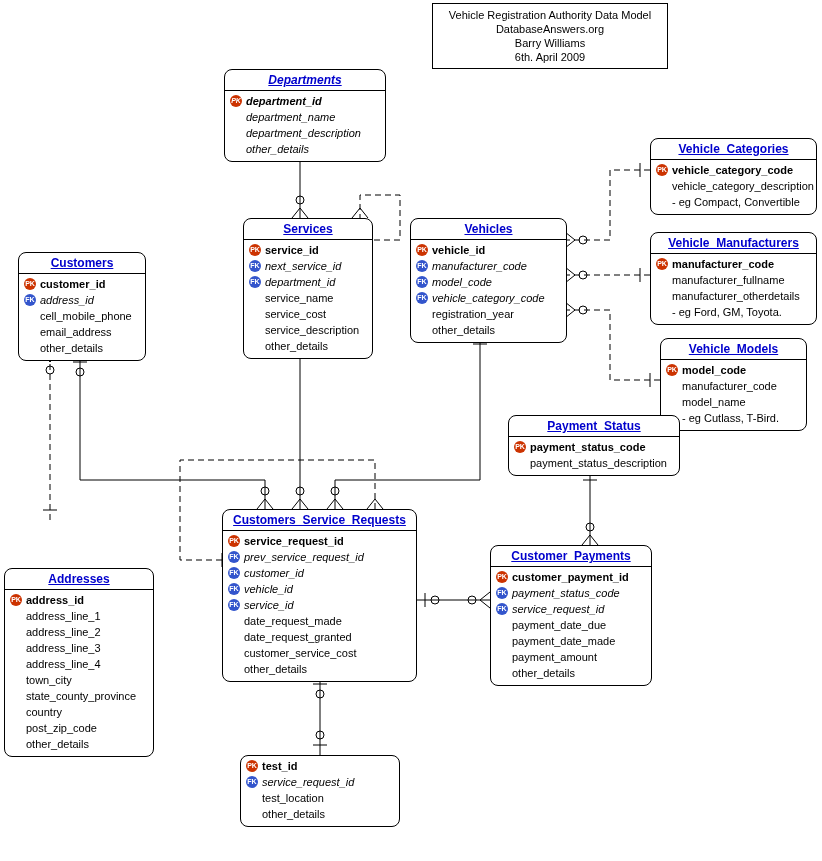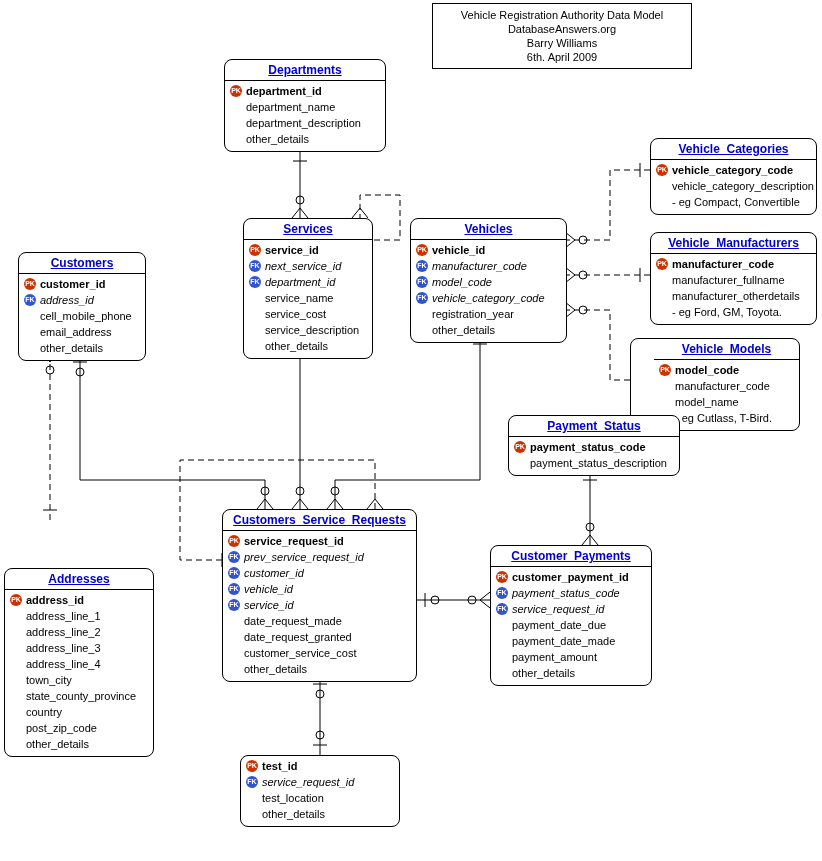--- a/index.html
+++ b/index.html
@@ -63,21 +63,21 @@
   }
   .pk-circle { background: #cc3300; }
   .fk-circle { background: #3355cc; }
   .attr-name { white-space: nowrap; }
   .bold { font-weight: bold; }
   .italic { font-style: italic; }
   .title-box {
     position: absolute;
     border: 1px solid #000;
     text-align: center;
-    padding: 4px 20px;
+    padding: 4px 8px;
     font-size: 11px;
     line-height: 14px;
     background: #fff;
   }
   svg.connectors {
     position: absolute;
     left: 0; top: 0;
     width: 822px;
     height: 861px;
     pointer-events: none;
@@ -167,21 +167,21 @@
   <line x1="383" y1="509" x2="375" y2="499" stroke="#000"></line>
 </svg>
 
 <div class="title-box" style="left:432px; top:3px; width:218px;">
   <div>Vehicle Registration Authority Data Model</div>
   <div>DatabaseAnswers.org</div>
   <div>Barry Williams</div>
   <div>6th. April 2009</div>
 </div>
 
-<div class="entity" style="left:224px; top:59px; width:160px;">
+<div class="entity" style="left:224px; top:69px; width:160px;font-style:italic;">
   <div class="entity-title">Departments</div>
   <div class="entity-body">
       <div class="attr-row">
         <span class="key-icon">
           <span class="pk-circle">PK</span>
         </span>
         <span class="attr-name bold">department_id</span>
       </div>
       <div class="attr-row">
         <span class="key-spacer"></span>
@@ -313,21 +313,21 @@
         <span class="key-spacer"></span>
         <span class="attr-name">manufacturer_otherdetails</span>
       </div>
       <div class="attr-row">
         <span class="key-spacer"></span>
         <span class="attr-name">- eg Ford, GM, Toyota.</span>
       </div>
     </div>
 </div>
 
-<div class="entity" style="left:630px; top:338px; width:145px;padding-left:23px;">
+<div class="entity" style="left:660px; top:338px; width:145px;">
   <div class="entity-title">Vehicle_Models</div>
   <div class="entity-body">
       <div class="attr-row">
         <span class="key-icon">
           <span class="pk-circle">PK</span>
         </span>
         <span class="attr-name bold">model_code</span>
       </div>
       <div class="attr-row">
         <span class="key-spacer"></span>

